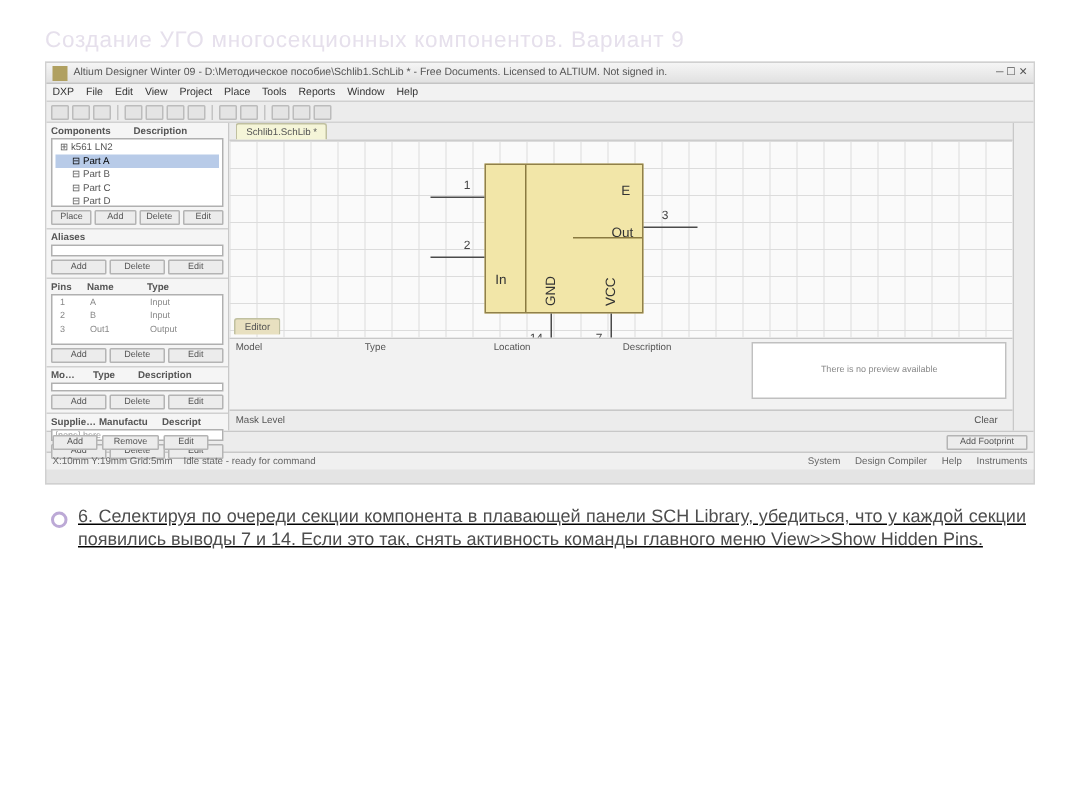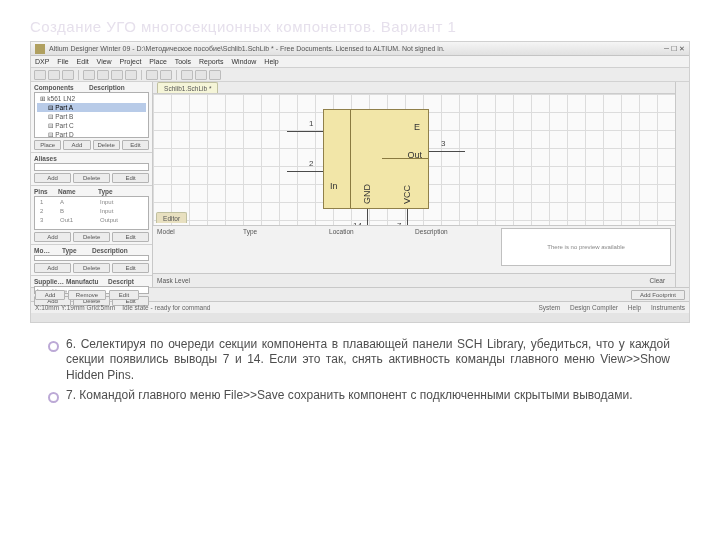--- a/index.html
+++ b/index.html
@@ -63,29 +63,29 @@
   .grid-panel { height:48px; background:#f2f2f2; border-top:1px solid #c8c8c8; padding:2px 4px; font-size:6.5px; color:#555; display:flex; }
   .grid-panel .col { flex:0 0 86px; }
   .preview-box { margin-left:auto; width:170px; height:38px; background:#fff; border:1px solid #c0c0c0; display:flex; align-items:center; justify-content:center; font-size:6px; color:#888;}
   
   .bottomtool { height:14px; background:#ececec; border-top:1px solid #c8c8c8; display:flex; align-items:center; padding:0 4px; gap:3px;}
   .bottomtool .flexspacer { flex:1;}
   
   .status { height:12px; background:#f0f0f0; border-top:1px solid #c8c8c8; line-height:12px; padding:0 4px; font-size:6.5px; color:#666; display:flex; justify-content:space-between;}
   
   
-  .bullets { list-style:none; margin:14px; padding:0 6px 0 2px; }
+  .bullets { list-style:none; margin:0; padding:0 6px 0 2px;text-decoration:underline; }
   .bullets li { position:relative; padding-left:20px; margin-bottom:5px; font-size:12px; color:#4e4e4e; line-height:1.28; text-align:justify; }
   .bullets li::before { content:""; position:absolute; left:2px; top:4px; width:7px; height:7px; border:2px solid #bca9d6; border-radius:50%; background:transparent;}
 </style>
 </head>
 <body>
 
 <div class="outer">
-  <h2 class="page-title">Создание УГО многосекционных компонентов. Вариант 1</h2>
+  <h2 class="page-title">Создание УГО многосекционных компонентов. Вариант 9</h2>
 
   <div class="shot">
 
     <div class="titlebar">
       <span><span class="appicon"></span><span>Altium Designer Winter 09 - D:\Методическое пособие\Schlib1.SchLib * - Free Documents. Licensed to ALTIUM. Not signed in.</span></span>
       <span>─ ☐ ✕</span>
     </div>
 
     <div class="menubar">
       <span>DXP</span>
@@ -284,15 +284,14 @@
         <span style="margin-left:8px">System</span>
         <span style="margin-left:8px">Design Compiler</span>
         <span style="margin-left:8px">Help</span>
         <span style="margin-left:8px">Instruments</span>
       </span>
     </div>
   </div>
 
   <ul class="bullets">
     <li>6. Селектируя по очереди секции компонента в плавающей панели SCH Library, убедиться, что у каждой секции появились выводы 7 и 14. Если это так, снять активность команды главного меню View&gt;&gt;Show Hidden Pins.</li>
-    <li>7. Командой главного меню File&gt;&gt;Save сохранить компонент с подключенными скрытыми выводами.</li>
   </ul>
 </div>
 
 </body></html>

